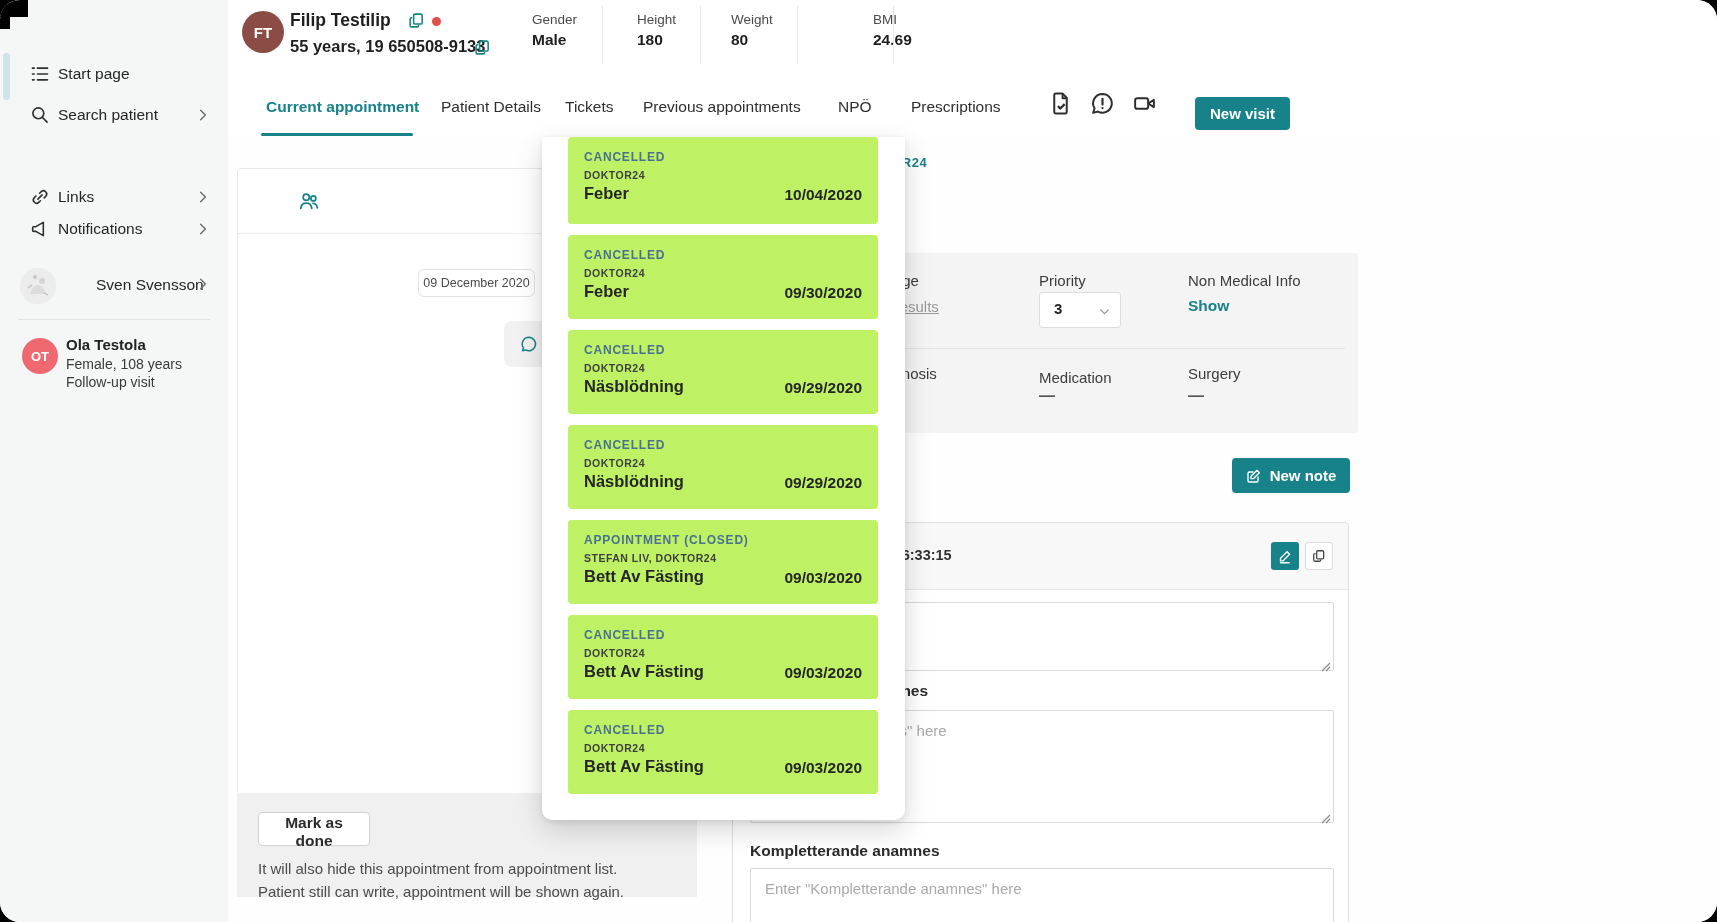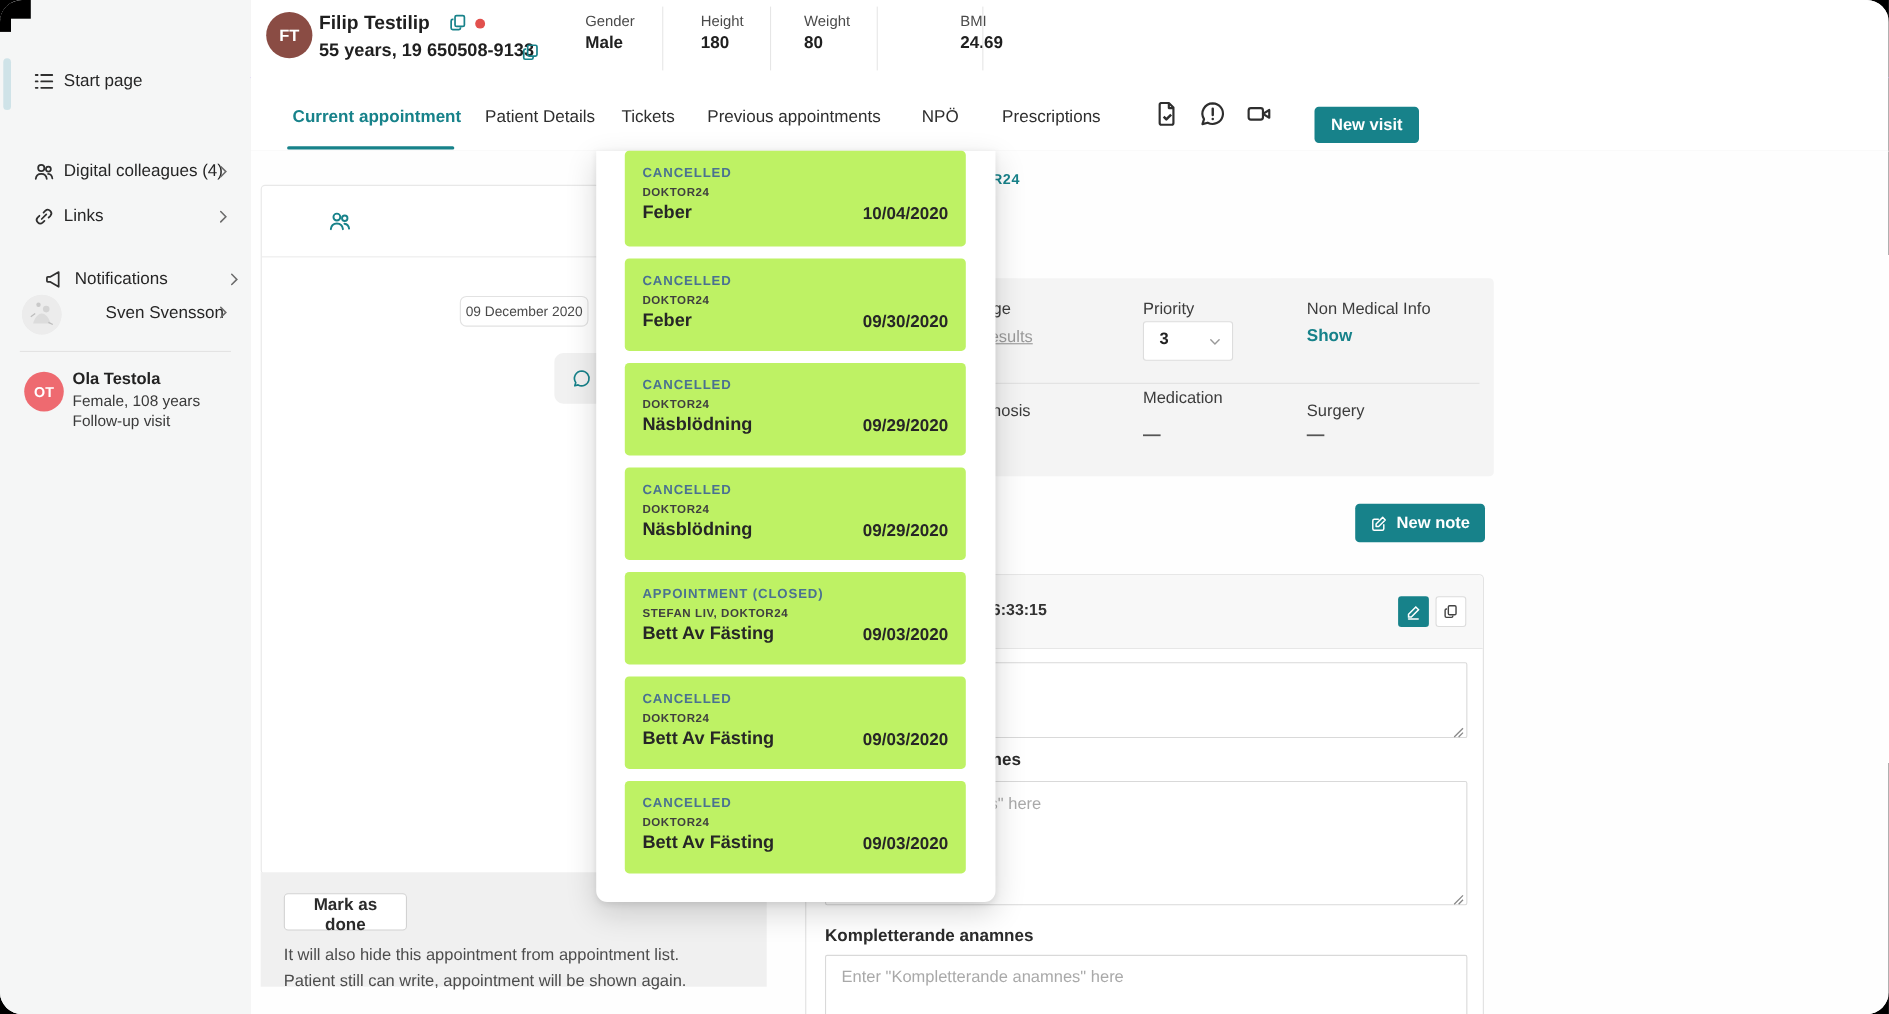--- a/index.html
+++ b/index.html
@@ -75,55 +75,53 @@
 
     <div class="abs side-item" style="top:59px;">
       <span class="ico">
         <svg viewBox="0 0 24 24" fill="none" stroke="currentColor" stroke-width="2" stroke-linecap="round">
             <path d="M3 5h2M3 12h2M3 19h2M9 5h12M9 12h12M9 19h12"></path>
           </svg>
       </span>
       <span class="lbl">Start page</span>
     </div>
 
-
-    <div class="abs side-item" style="top:141px;">
+    <div class="abs side-item" style="top:100px;">
       <span class="ico">
-        <svg viewBox="0 0 24 24" fill="none" stroke="currentColor" stroke-width="1.9" stroke-linecap="round">
-            <circle cx="9" cy="8" r="3.4"></circle>
-            <path d="M3 20c.4-3.6 2.9-5.6 6-5.6s5.6 2 6 5.6"></path>
-            <circle cx="16.8" cy="9.2" r="2.7"></circle>
-            <path d="M16.5 14.6c2.6.3 4.3 2.1 4.6 4.9"></path>
-          </svg>
-      </span>
-      <span class="lbl">Digital colleagues (4)</span>
+        <svg viewBox="0 0 24 24" fill="none" stroke="currentColor" stroke-width="2" stroke-linecap="round">
+            <circle cx="10" cy="10" r="6.5"></circle>
+            <path d="M15 15l5.5 5.5"></path>
+          </svg>
+      </span>
+      <span class="lbl">Search patient</span>
       <span class="chev">
         <svg viewBox="0 0 24 24" fill="none" stroke="currentColor" stroke-width="2.4" stroke-linecap="round">
             <path d="M8 4l8 8-8 8"></path>
           </svg>
       </span>
     </div>
+
 
     <div class="abs side-item" style="top:182px;">
       <span class="ico">
         <svg viewBox="0 0 24 24" fill="none" stroke="currentColor" stroke-width="1.9" stroke-linecap="round">
             <path d="M9.5 14.5l5-5"></path>
             <path d="M11.5 7.5l2-2a3.9 3.9 0 015.5 5.5l-2 2"></path>
             <path d="M12.5 16.5l-2 2A3.9 3.9 0 015 13l2-2"></path>
           </svg>
       </span>
       <span class="lbl">Links</span>
       <span class="chev">
         <svg viewBox="0 0 24 24" fill="none" stroke="currentColor" stroke-width="2.4" stroke-linecap="round">
             <path d="M8 4l8 8-8 8"></path>
           </svg>
       </span>
     </div>
 
-    <div class="abs side-item" style="top:239px;margin-left:10px;">
+    <div class="abs side-item" style="top:214px;">
       <span class="ico">
         <svg viewBox="0 0 24 24" fill="none" stroke="currentColor" stroke-width="1.9" stroke-linejoin="round">
             <path d="M16 4L7 9.2H4.2a1 1 0 00-1 1v3.6a1 1 0 001 1H7L16 20V4z"></path>
           </svg>
       </span>
       <span class="lbl">Notifications</span>
       <span class="chev">
         <svg viewBox="0 0 24 24" fill="none" stroke="currentColor" stroke-width="2.4" stroke-linecap="round">
             <path d="M8 4l8 8-8 8"></path>
           </svg>
@@ -276,21 +274,21 @@
             </svg>
         </span>
       </div>
 
       <span class="abs vp-label" style="left:343px;top:19px;">Non Medical Info</span>
       <span class="abs" style="left:343px;top:44px;font-size:15.5px;font-weight:bold;color:#17828a;cursor:pointer;">Show</span>
 
       <div class="abs divider-h" style="left:13px;top:95px;width:487px;background:#e2e2e2;"></div>
 
       <span class="abs vp-label" style="left:26px;top:112px;">Diagnosis</span>
-      <span class="abs vp-label" style="left:194px;top:100px;text-align:center;">Medication</span>
+      <span class="abs vp-label" style="left:194px;top:116px;text-align:center;">Medication</span>
       <span class="abs dash" style="left:194px;top:134px;">—</span>
       <span class="abs vp-label" style="left:343px;top:112px;">Surgery</span>
       <span class="abs dash" style="left:343px;top:134px;">—</span>
     </div>
 
     <button class="abs btn-teal" style="left:1004px;top:321px;width:118px;height:35px;gap:8px;">
       <span style="width:16px;height:16px;display:inline-block;">
         <svg viewBox="0 0 24 24" fill="none" stroke="currentColor" stroke-width="2" stroke-linecap="round" stroke-linejoin="round">
             <path d="M18 13.5V19a2 2 0 01-2 2H5a2 2 0 01-2-2V8a2 2 0 012-2h5.5"></path>
             <path d="M16.5 3.5l3.5 3.5L11 16H7.5v-3.5L16.5 3.5z"></path>

